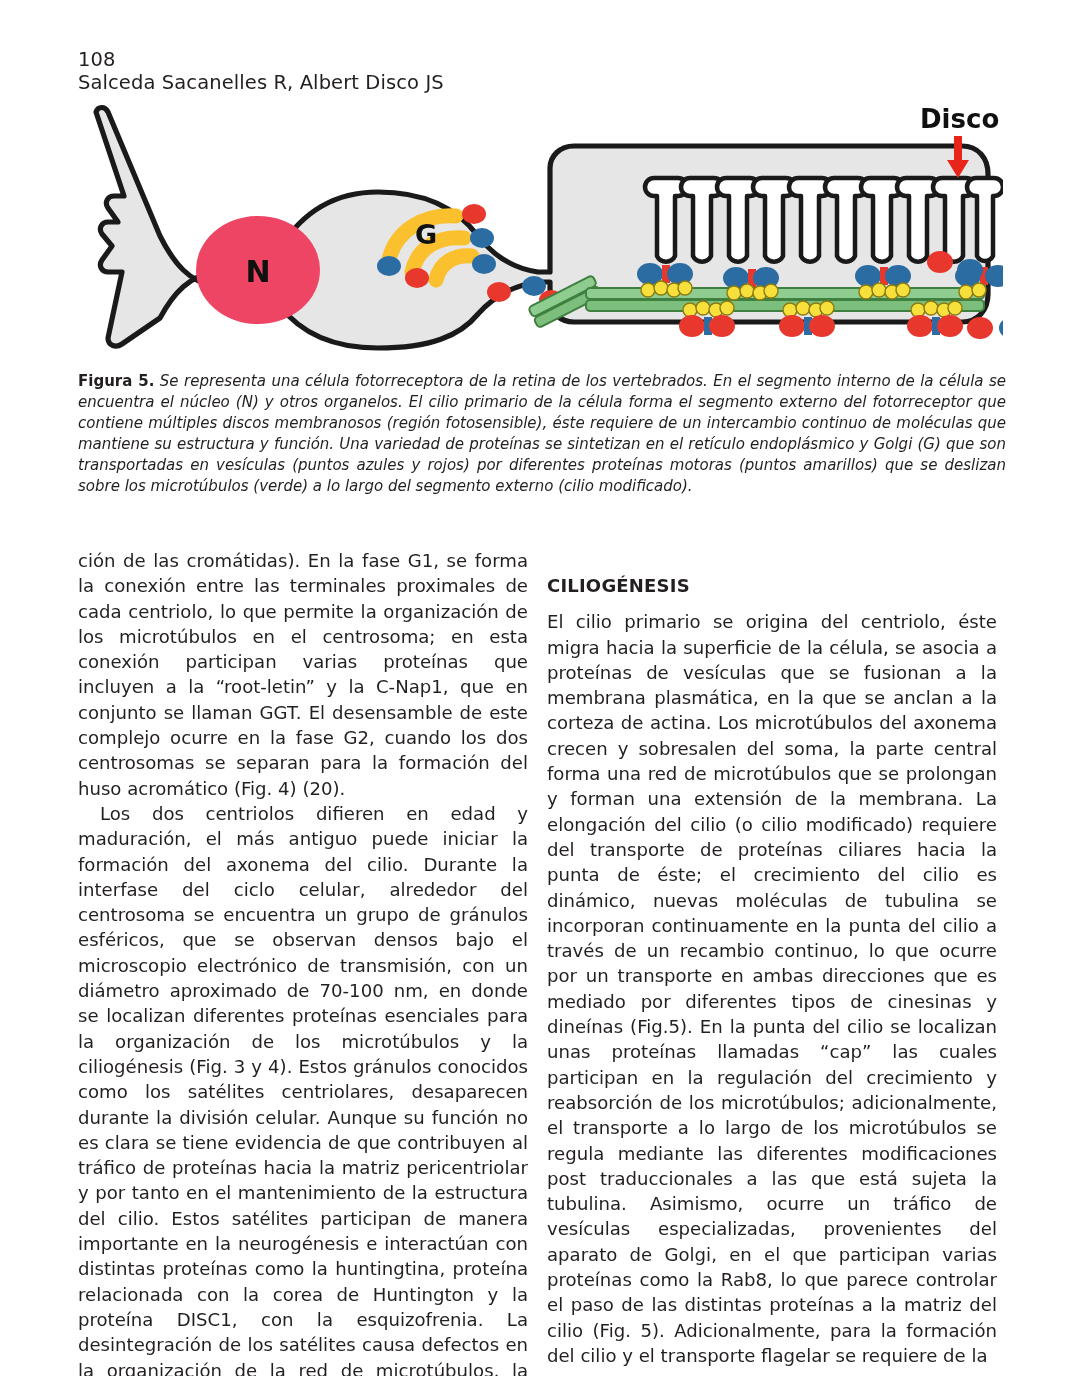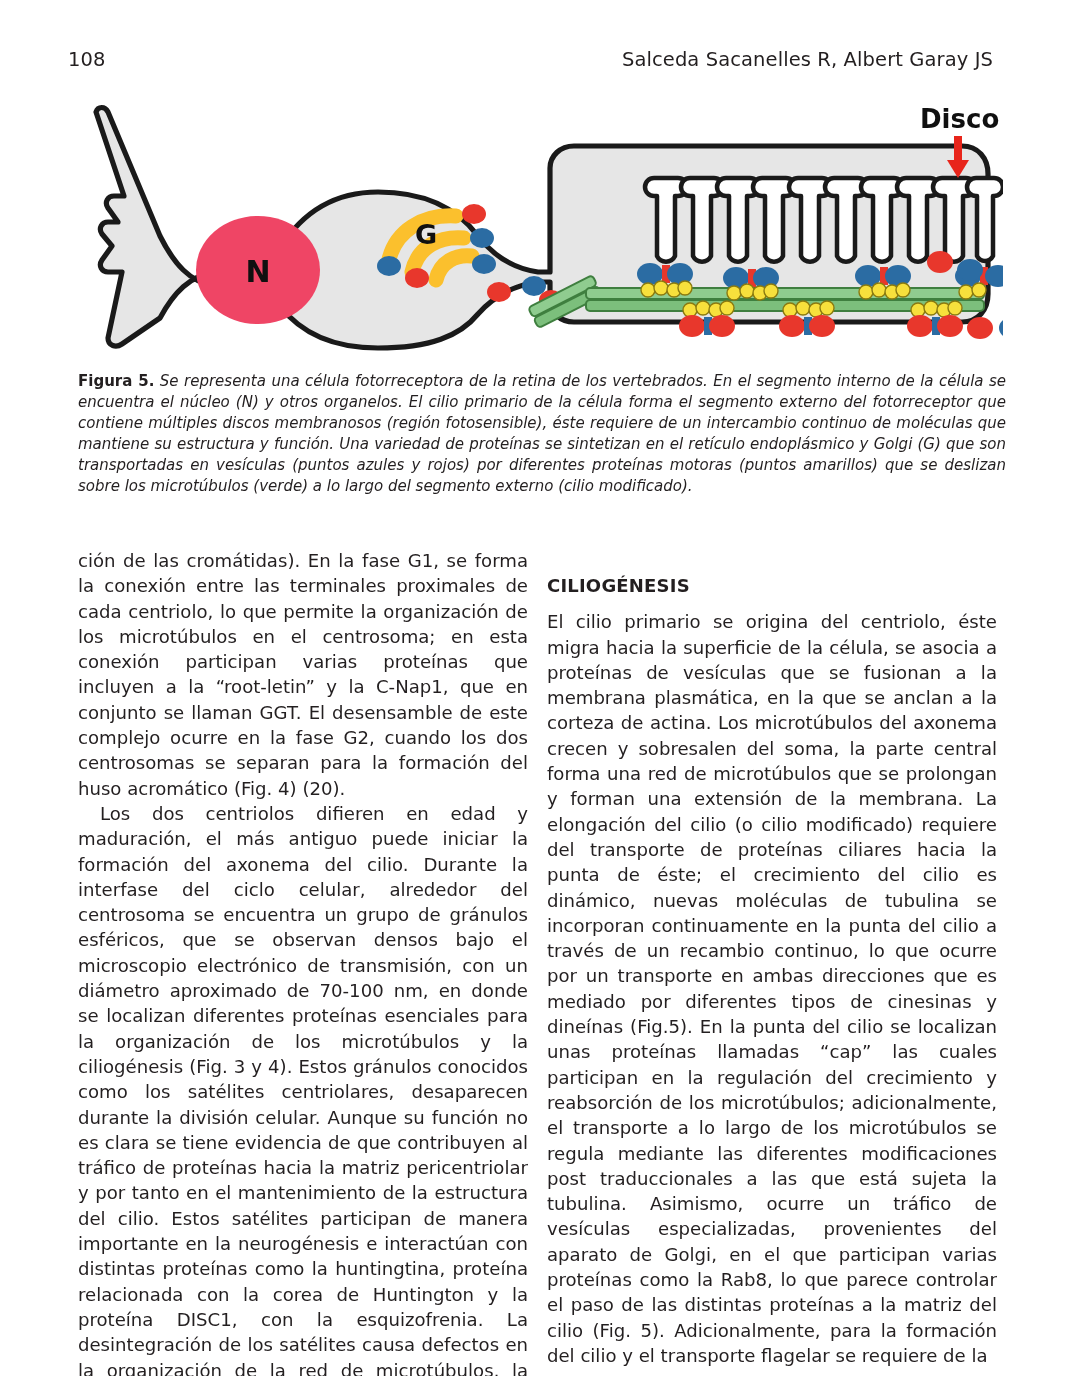--- a/index.html
+++ b/index.html
@@ -8,23 +8,23 @@
     background:#ffffff;
     font-family:"DejaVu Sans", sans-serif;
     color:#231f20;
     position:relative;
     overflow:hidden;
   }
   .page { position:absolute; inset:0; }
 
   
   .header {
-    position:absolute; left:68px; top:48px; width:925px;
+    position:absolute; left:78px; top:48px; width:925px;
     display:flex; align-items:baseline; justify-content:space-between;
-    font-size:19.5px; color:#231f20; letter-spacing:.1px;
+    font-size:19.5px; color:#231f20; letter-spacing:.1px;flex-direction:column;
   }
   .folio { font-size:19.5px; }
   .running-title { font-size:19.5px; }
 
   
   .figure-block { position:absolute; left:78px; top:96px; width:925px; }
   .figure-art { position:relative; width:925px; height:262px; }
   .figure-art svg { display:block; width:925px; height:262px; }
 
   
@@ -63,21 +63,21 @@
   .spacer-sm { height:25px; }
   .spacer-xs { height:11px; }
 </style>
 </head>
 <body>
 
 <div class="page">
 
   <div class="header">
     <span class="folio">108</span>
-    <span class="running-title">Salceda Sacanelles R, Albert Garay JS</span>
+    <span class="running-title">Salceda Sacanelles R, Albert Disco JS</span>
   </div>
 
   <div class="figure-block">
     <div class="figure-art">
       <svg viewBox="0 0 925 262" xmlns="http://www.w3.org/2000/svg">
         <defs>
           <clipPath id="cellclip">
             <path d="M22,14 L30,12 L54,96 L60,104 L64,118 L40,118 L34,124 L36,138 L30,146
                      L26,160 L32,170 L30,186 L24,196 L26,214 L34,228 L36,244 L30,248 L22,246
                      L18,226 L10,210 L8,188 L14,172 L12,156 L18,142 L16,126 L22,116 L18,104 Z"></path>

